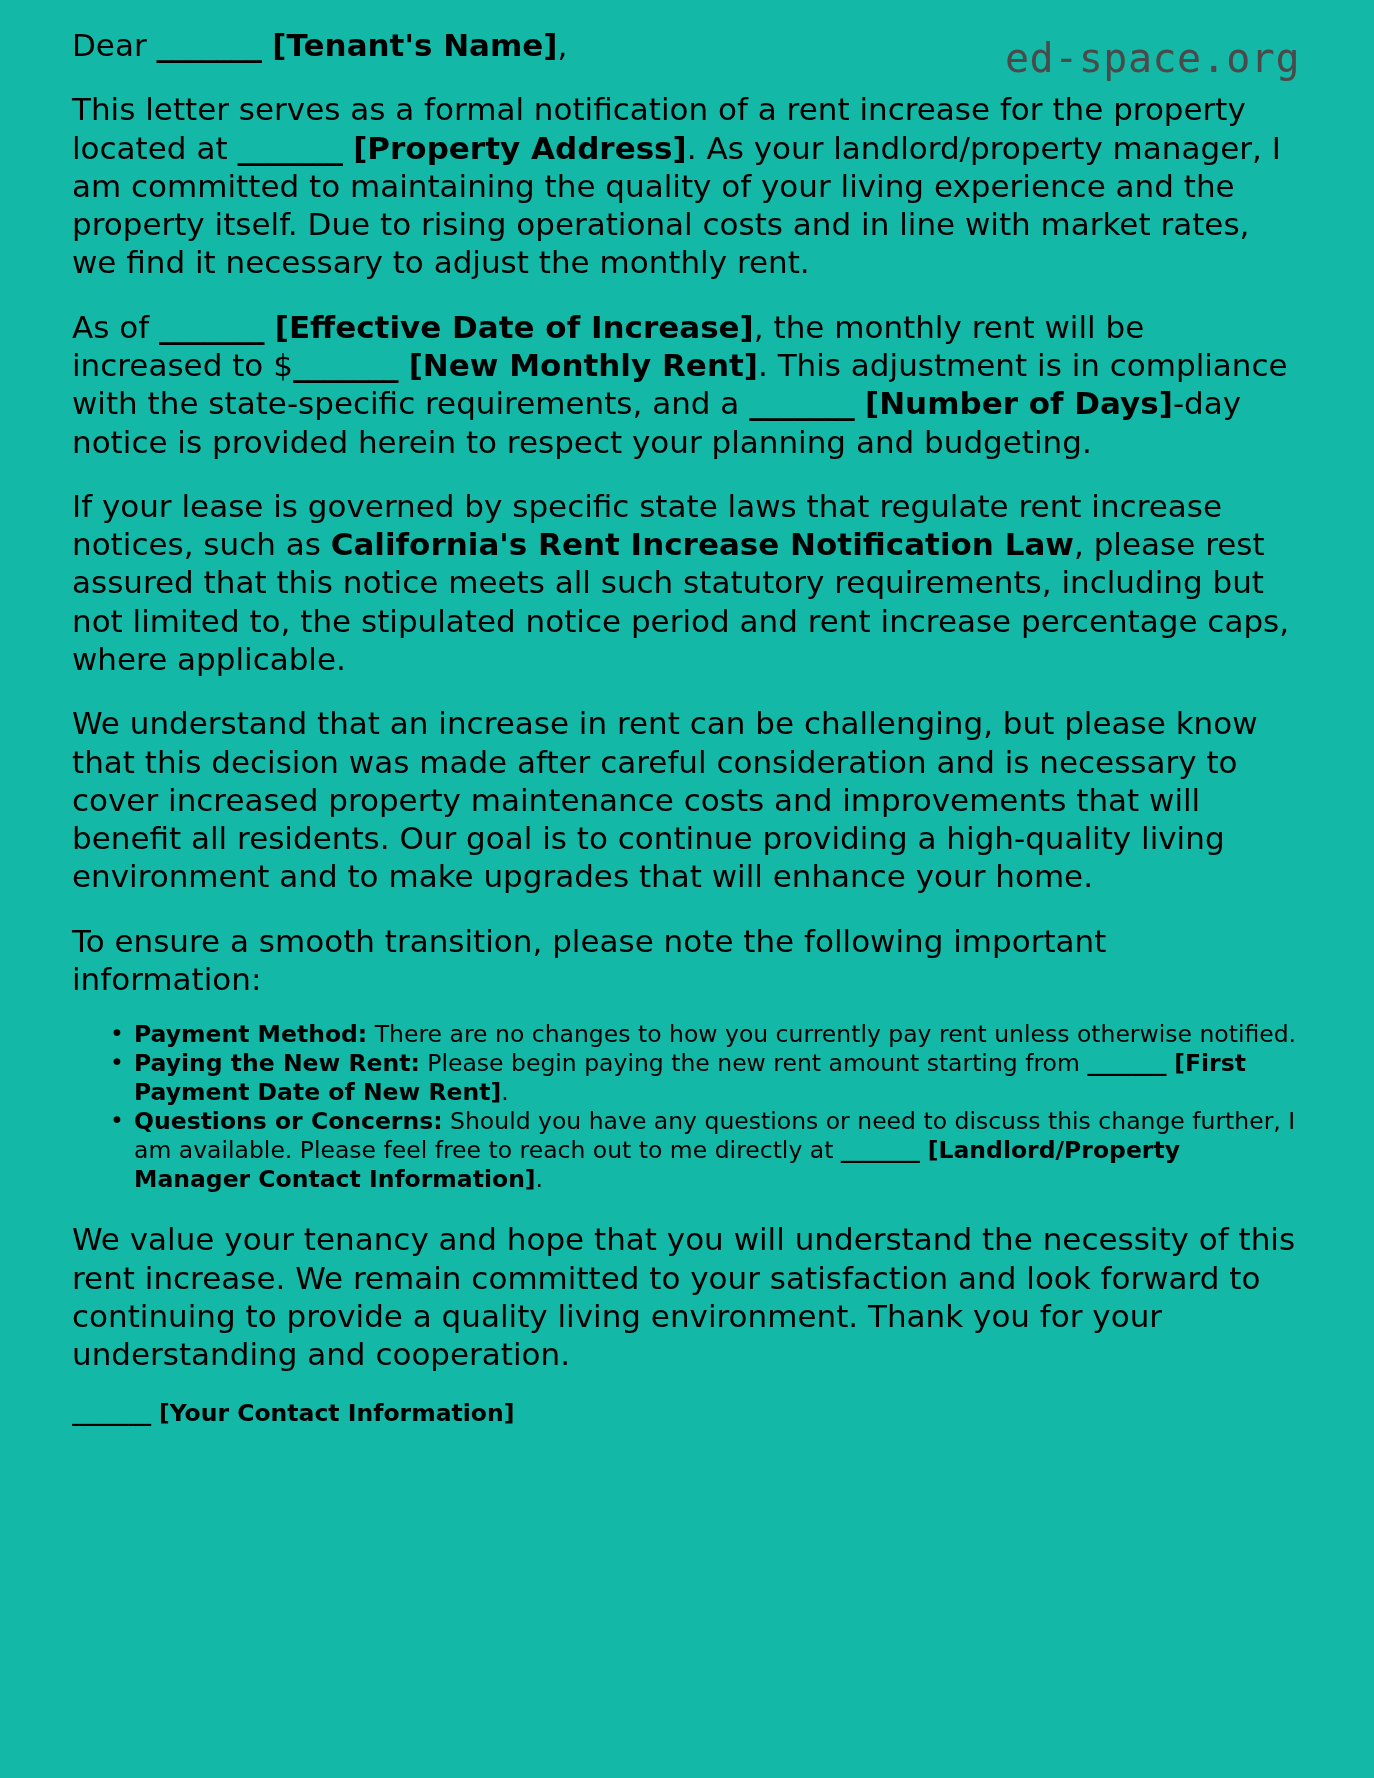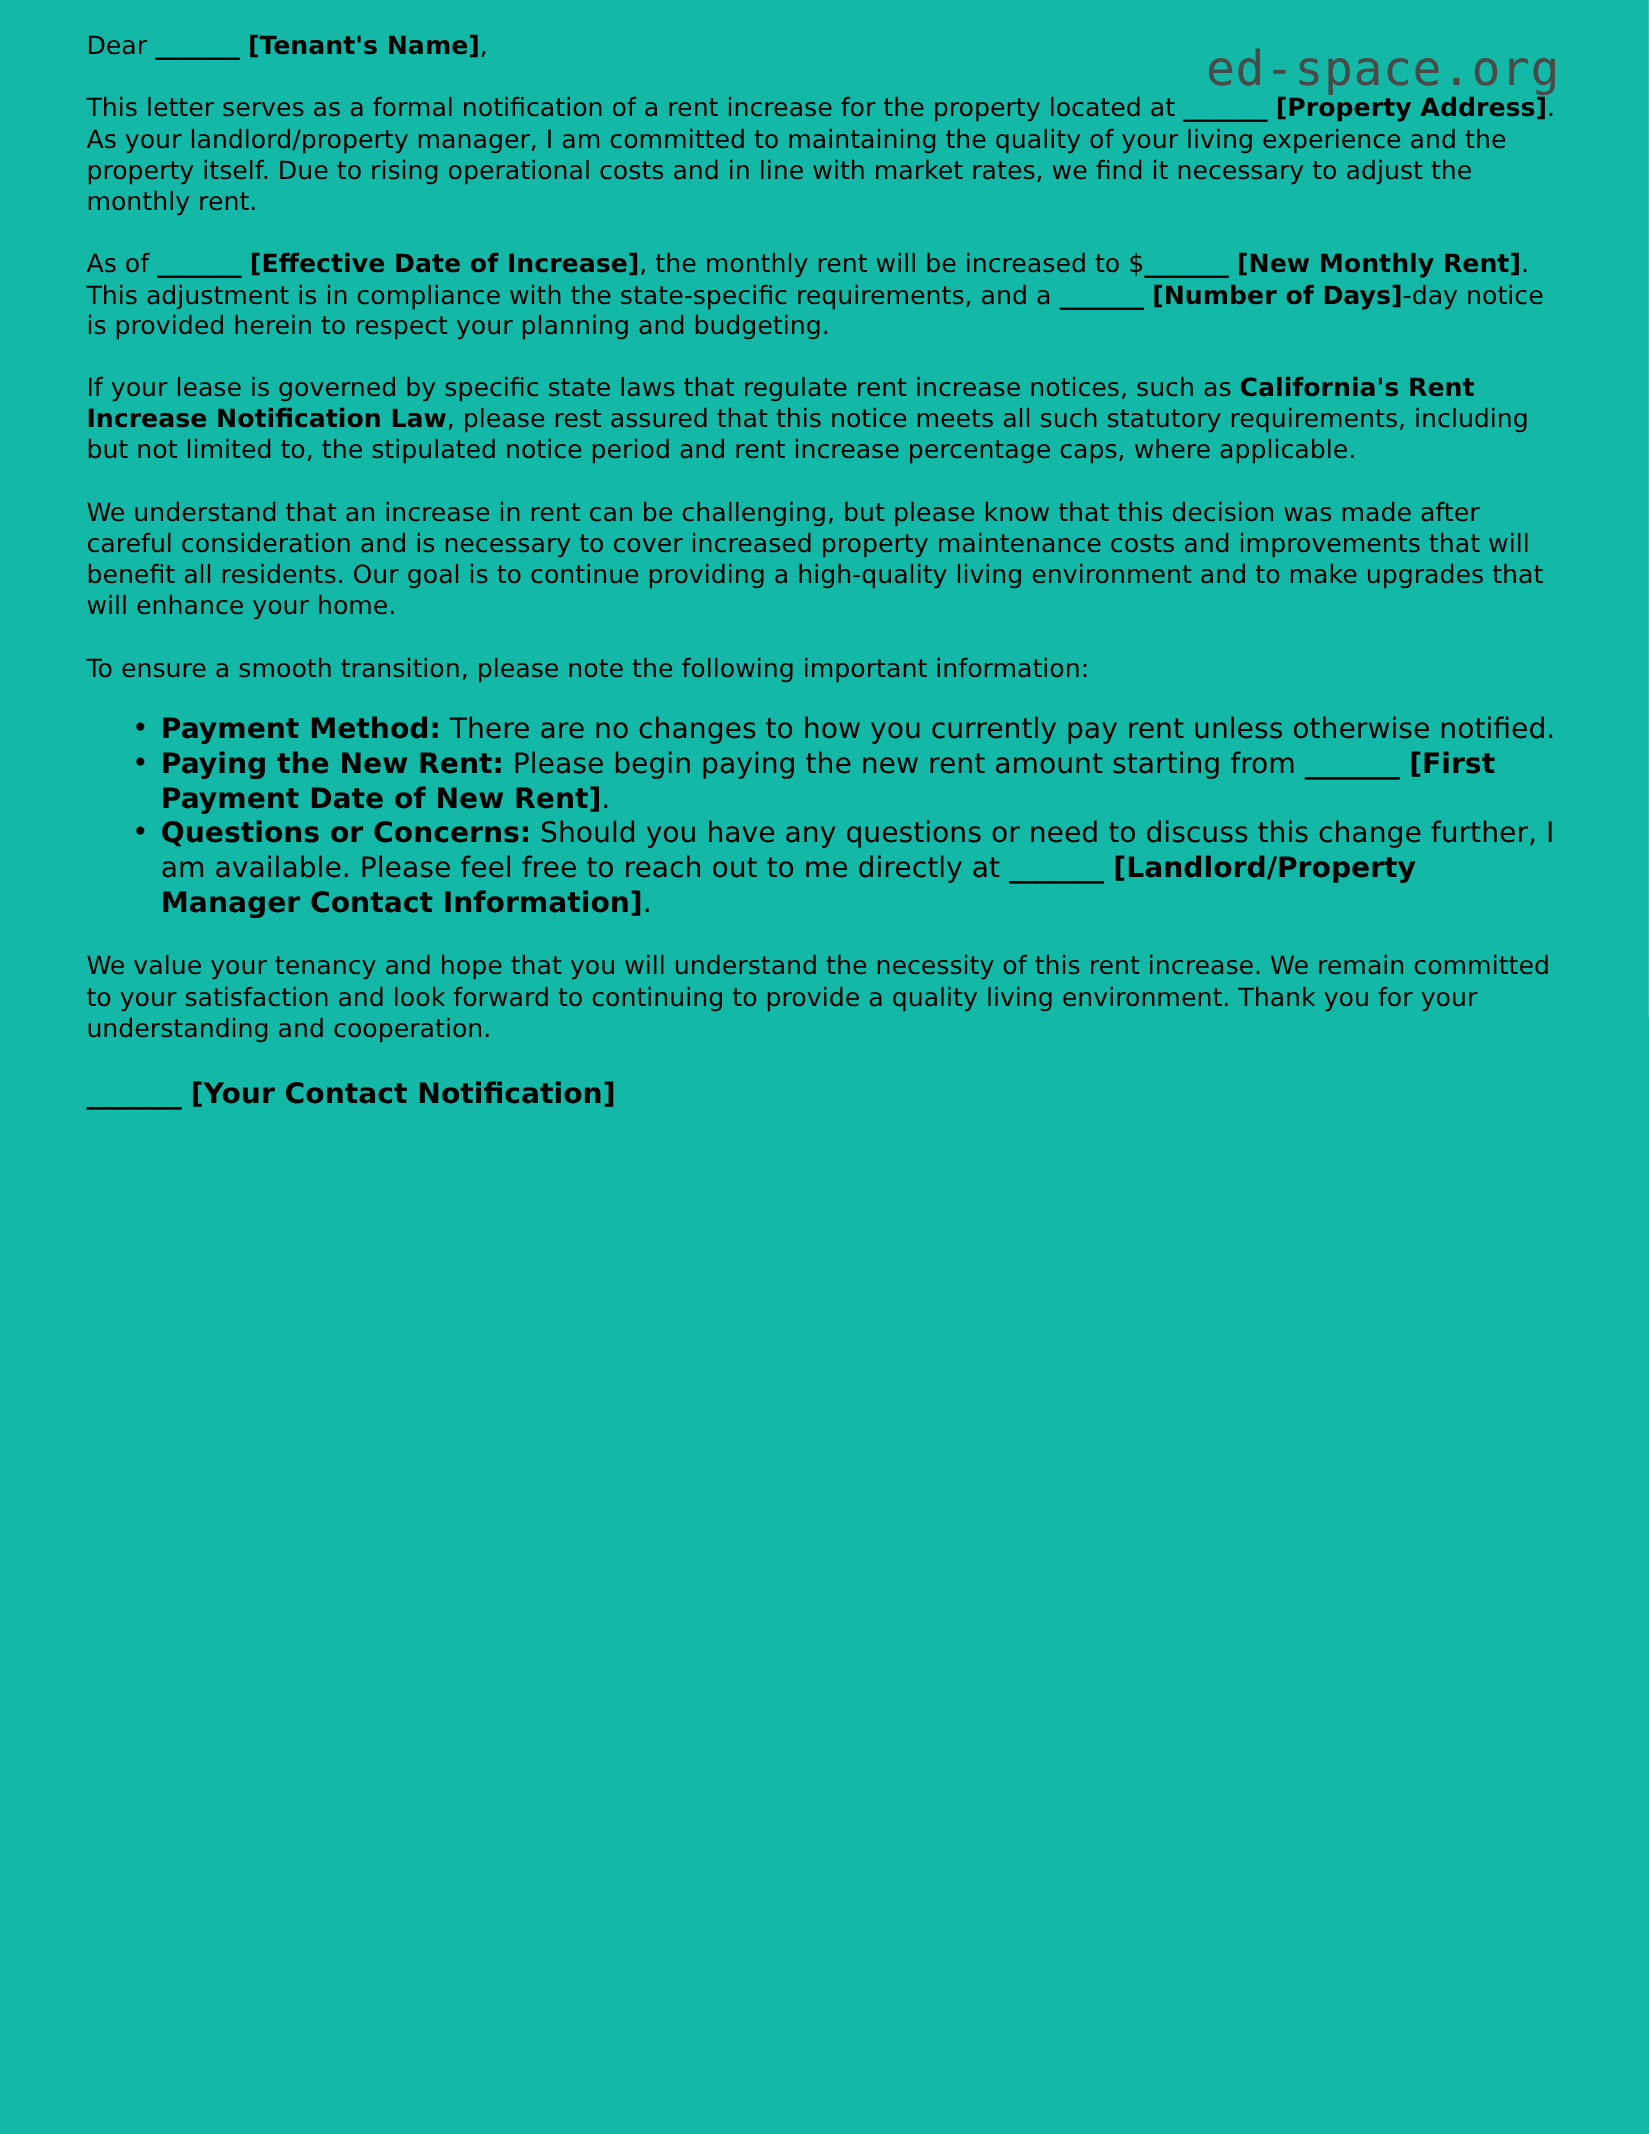--- a/index.html
+++ b/index.html
@@ -39,21 +39,21 @@
     padding-top: 84px;
     font-size: 38px;
     font-weight: bold;
     line-height: 1.12;
     letter-spacing: -0.2px;
     color: #000;
   }
   p.para {
     margin: 0;
     padding-top: 26px;
-    font-size: 21px;
+    font-size: 31px;
     line-height: 1.235;
     color: #000;
     text-align: left;
   }
   .b { font-weight: bold; }
   .blank {
     font-weight: bold;
     letter-spacing: -0.5px;
   }
   ul.bullets {
@@ -122,16 +122,16 @@
     </li>
     <li>
       <span class="dot">•</span><span class="b">Questions or Concerns:</span><span> Should you have any questions or need to discuss this change further, I am available. Please feel free to reach out to me directly at </span><span class="blank">_______</span><span class="b"> [Landlord/Property Manager Contact Information]</span><span>.</span>
     </li>
   </ul>
 
   <p class="para">We value your tenancy and hope that you will understand the necessity of this rent increase. We remain committed to your satisfaction and look forward to continuing to provide a quality living environment. Thank you for your understanding and cooperation.</p>
 
 
   <div class="sig-block">
-    <div class="sig-line"><span class="blank">_______</span><span> [Your Contact Notification]</span></div>
+    <div class="sig-line"><span class="blank">_______</span><span> [Your Contact Information]</span></div>
   </div>
 
 </div>
 
 </body></html>

